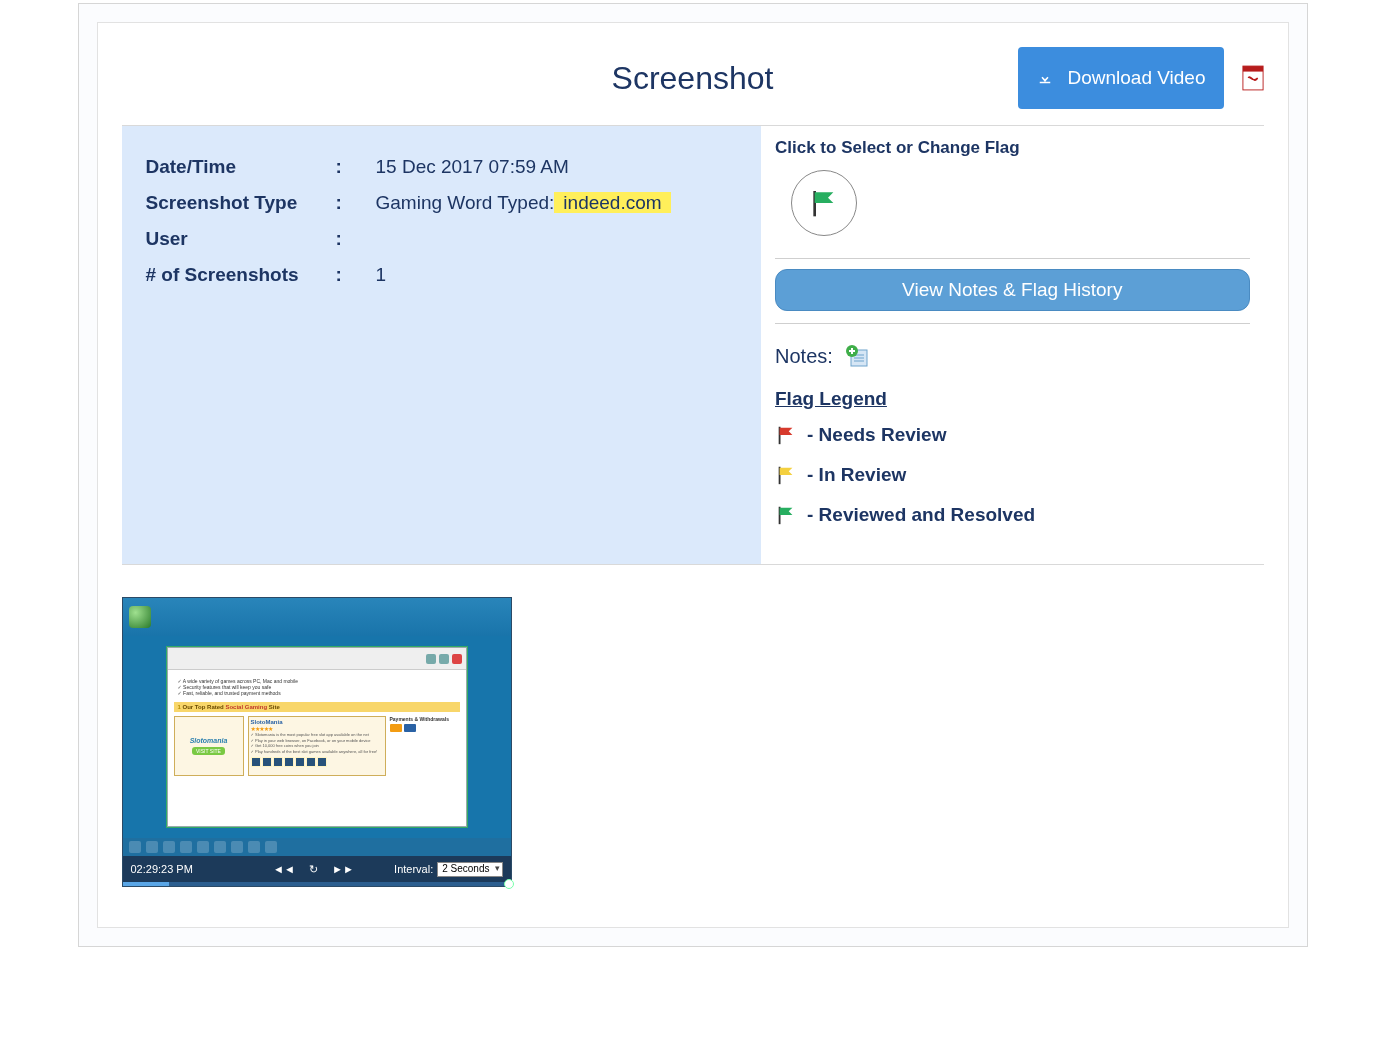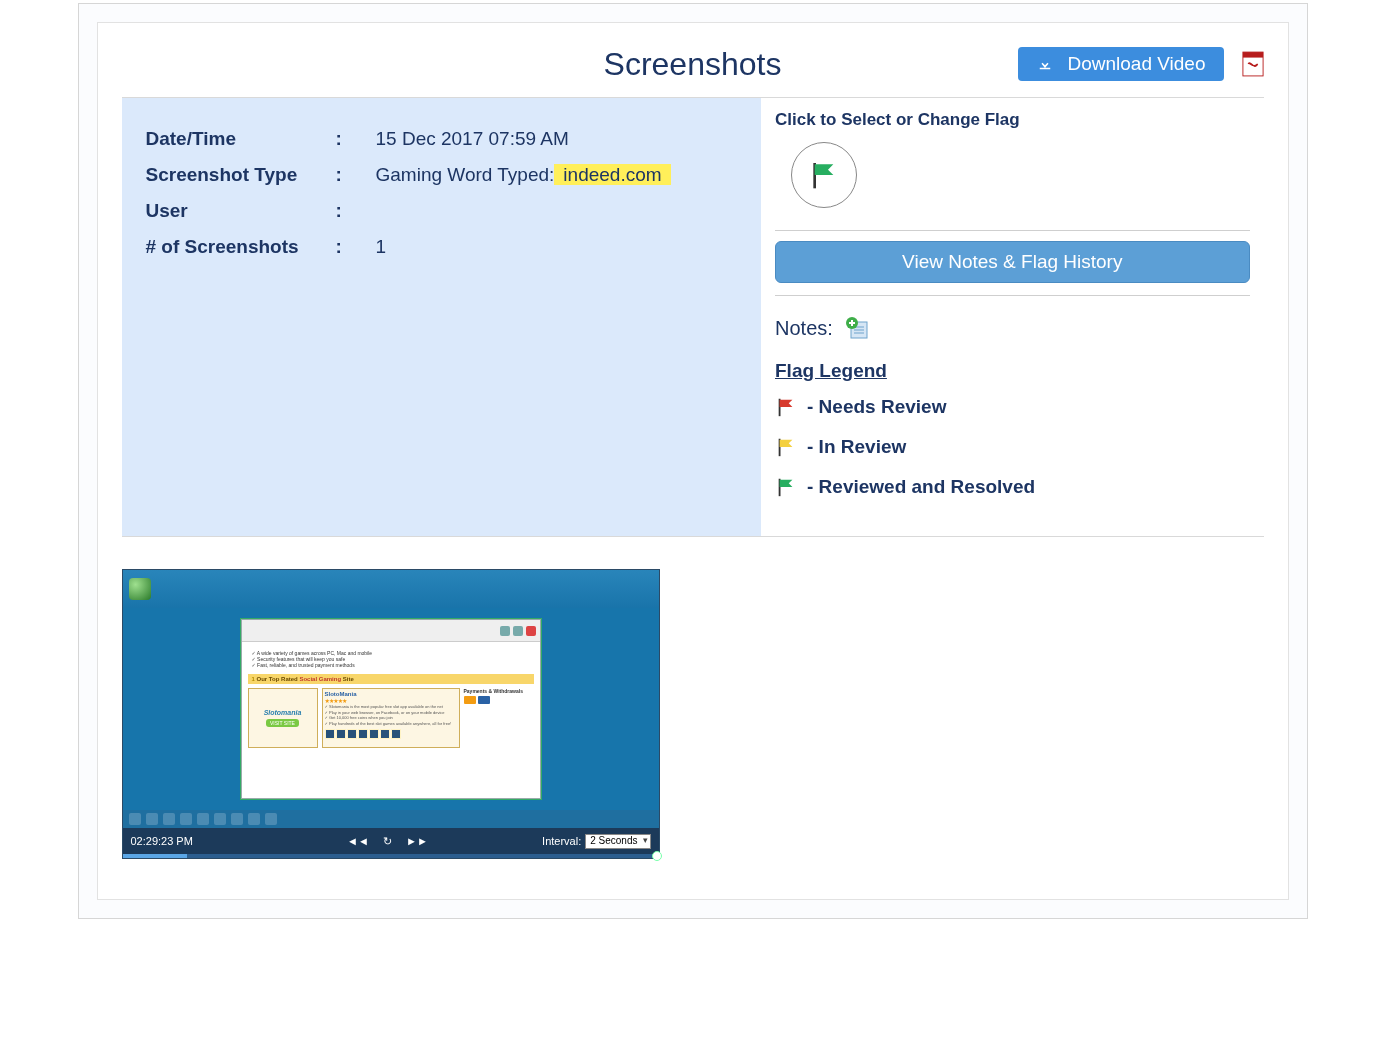--- a/index.html
+++ b/index.html
@@ -33,21 +33,21 @@
     transform: translateX(-50%);
     font-size: 32px;
     color: #1d3563;
     font-weight: 400;
   }
   .download-btn {
     background: #3c8dde;
     color: #fff;
     border: none;
     border-radius: 4px;
-    padding: 6px 18px;
+    padding: 20px 18px;
     font-size: 19px;
     cursor: pointer;
     display: flex;
     align-items: center;
     gap: 13px;
   }
   .pdf-icon {
     width: 22px;
     height: 26px;
     margin-left: 18px;
@@ -101,21 +101,21 @@
   .r-divider {
     border: none;
     border-top: 1px solid #cfcfcf;
     margin: 0 0 10px 0;
   }
   .view-history-btn {
     width: 100%;
     background: #5c9fd6;
     color: #fff;
     border: 1px solid #4a8bc2;
-    border-radius: 6px;
+    border-radius: 12px;
     padding: 9px 0;
     font-size: 19px;
     cursor: pointer;
     font-weight: 400;
   }
   .notes-row {
     display: flex;
     align-items: center;
     gap: 12px;
     margin: 20px 0 20px 0;
@@ -134,21 +134,21 @@
     align-items: center;
     gap: 10px;
     font-size: 19px;
     color: #1d3563;
     font-weight: 700;
     margin-bottom: 18px;
   }
   .flag-svg { width: 22px; height: 22px; }
   .thumbs-area { margin-top: 32px; }
   .thumb {
-    width: 538px;
+    width: 390px;
     height: 290px;
     border: 1px solid #2b4a66;
     background: #0f6ea5;
     display: flex;
     flex-direction: column;
     cursor: pointer;
   }
   .thumb-top {
     flex: 0 0 38px;
     background: linear-gradient(#2985ba, #1974aa);
@@ -274,21 +274,21 @@
   }
   .add-note-icon { width:24px; height:24px; cursor:pointer;}
 </style>
 </head>
 <body>
 
 <div class="outer-frame">
   <div class="inner-frame">
 
     <div class="header-row">
-      <h1 class="page-title">Screenshots</h1>
+      <h1 class="page-title">Screenshot</h1>
       <button class="download-btn">
         <svg width="18" height="18" viewBox="0 0 24 24" fill="#fff">
             <path d="M12 3v10.6l3.3-3.3 1.4 1.4L12 17.4 7.3 11.7l1.4-1.4L12 13.6V3h0zm-7 14h14v2H5v-2z"></path>
           </svg>
         <span>Download Video</span>
       </button>
       <svg class="pdf-icon" viewBox="0 0 24 28">
         <rect x="1" y="1" width="22" height="26" fill="#fff" stroke="#b71c1c"></rect>
         <rect x="1" y="1" width="22" height="6" fill="#b71c1c"></rect>
         <path d="M7 14 C 7 10, 12 20, 17 14 C 14 22, 9 9, 7 14" fill="none" stroke="#b71c1c" stroke-width="1.4"></path>

